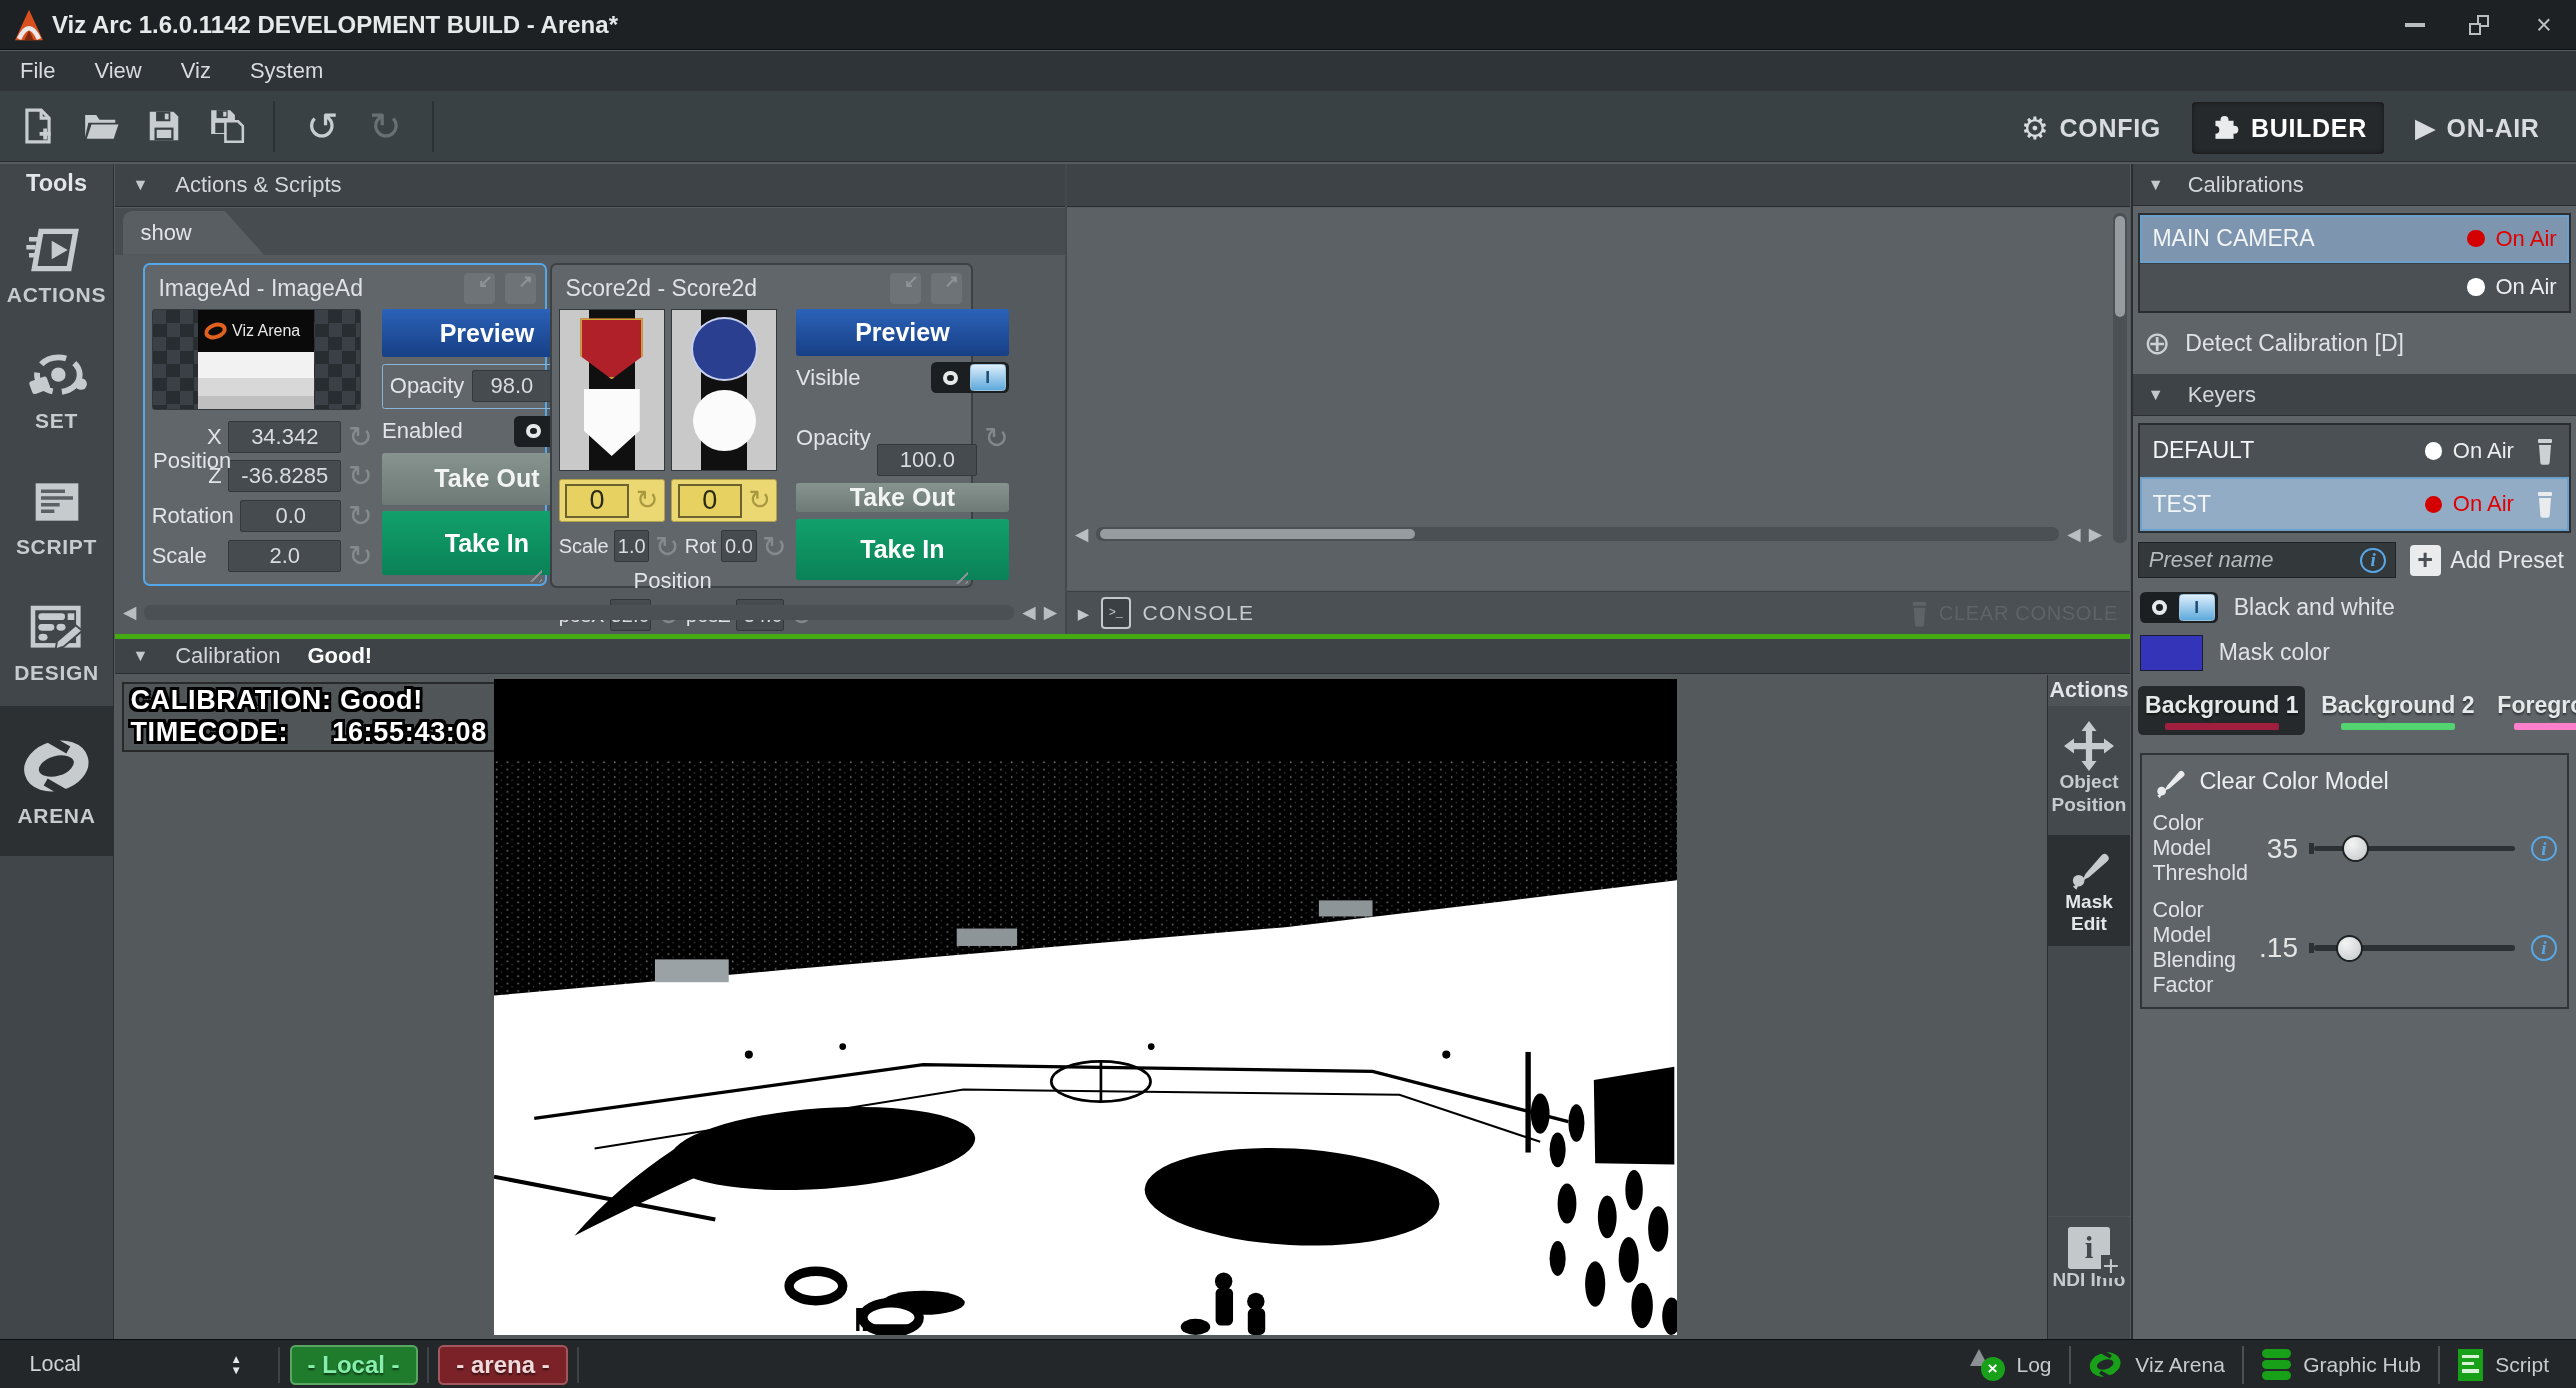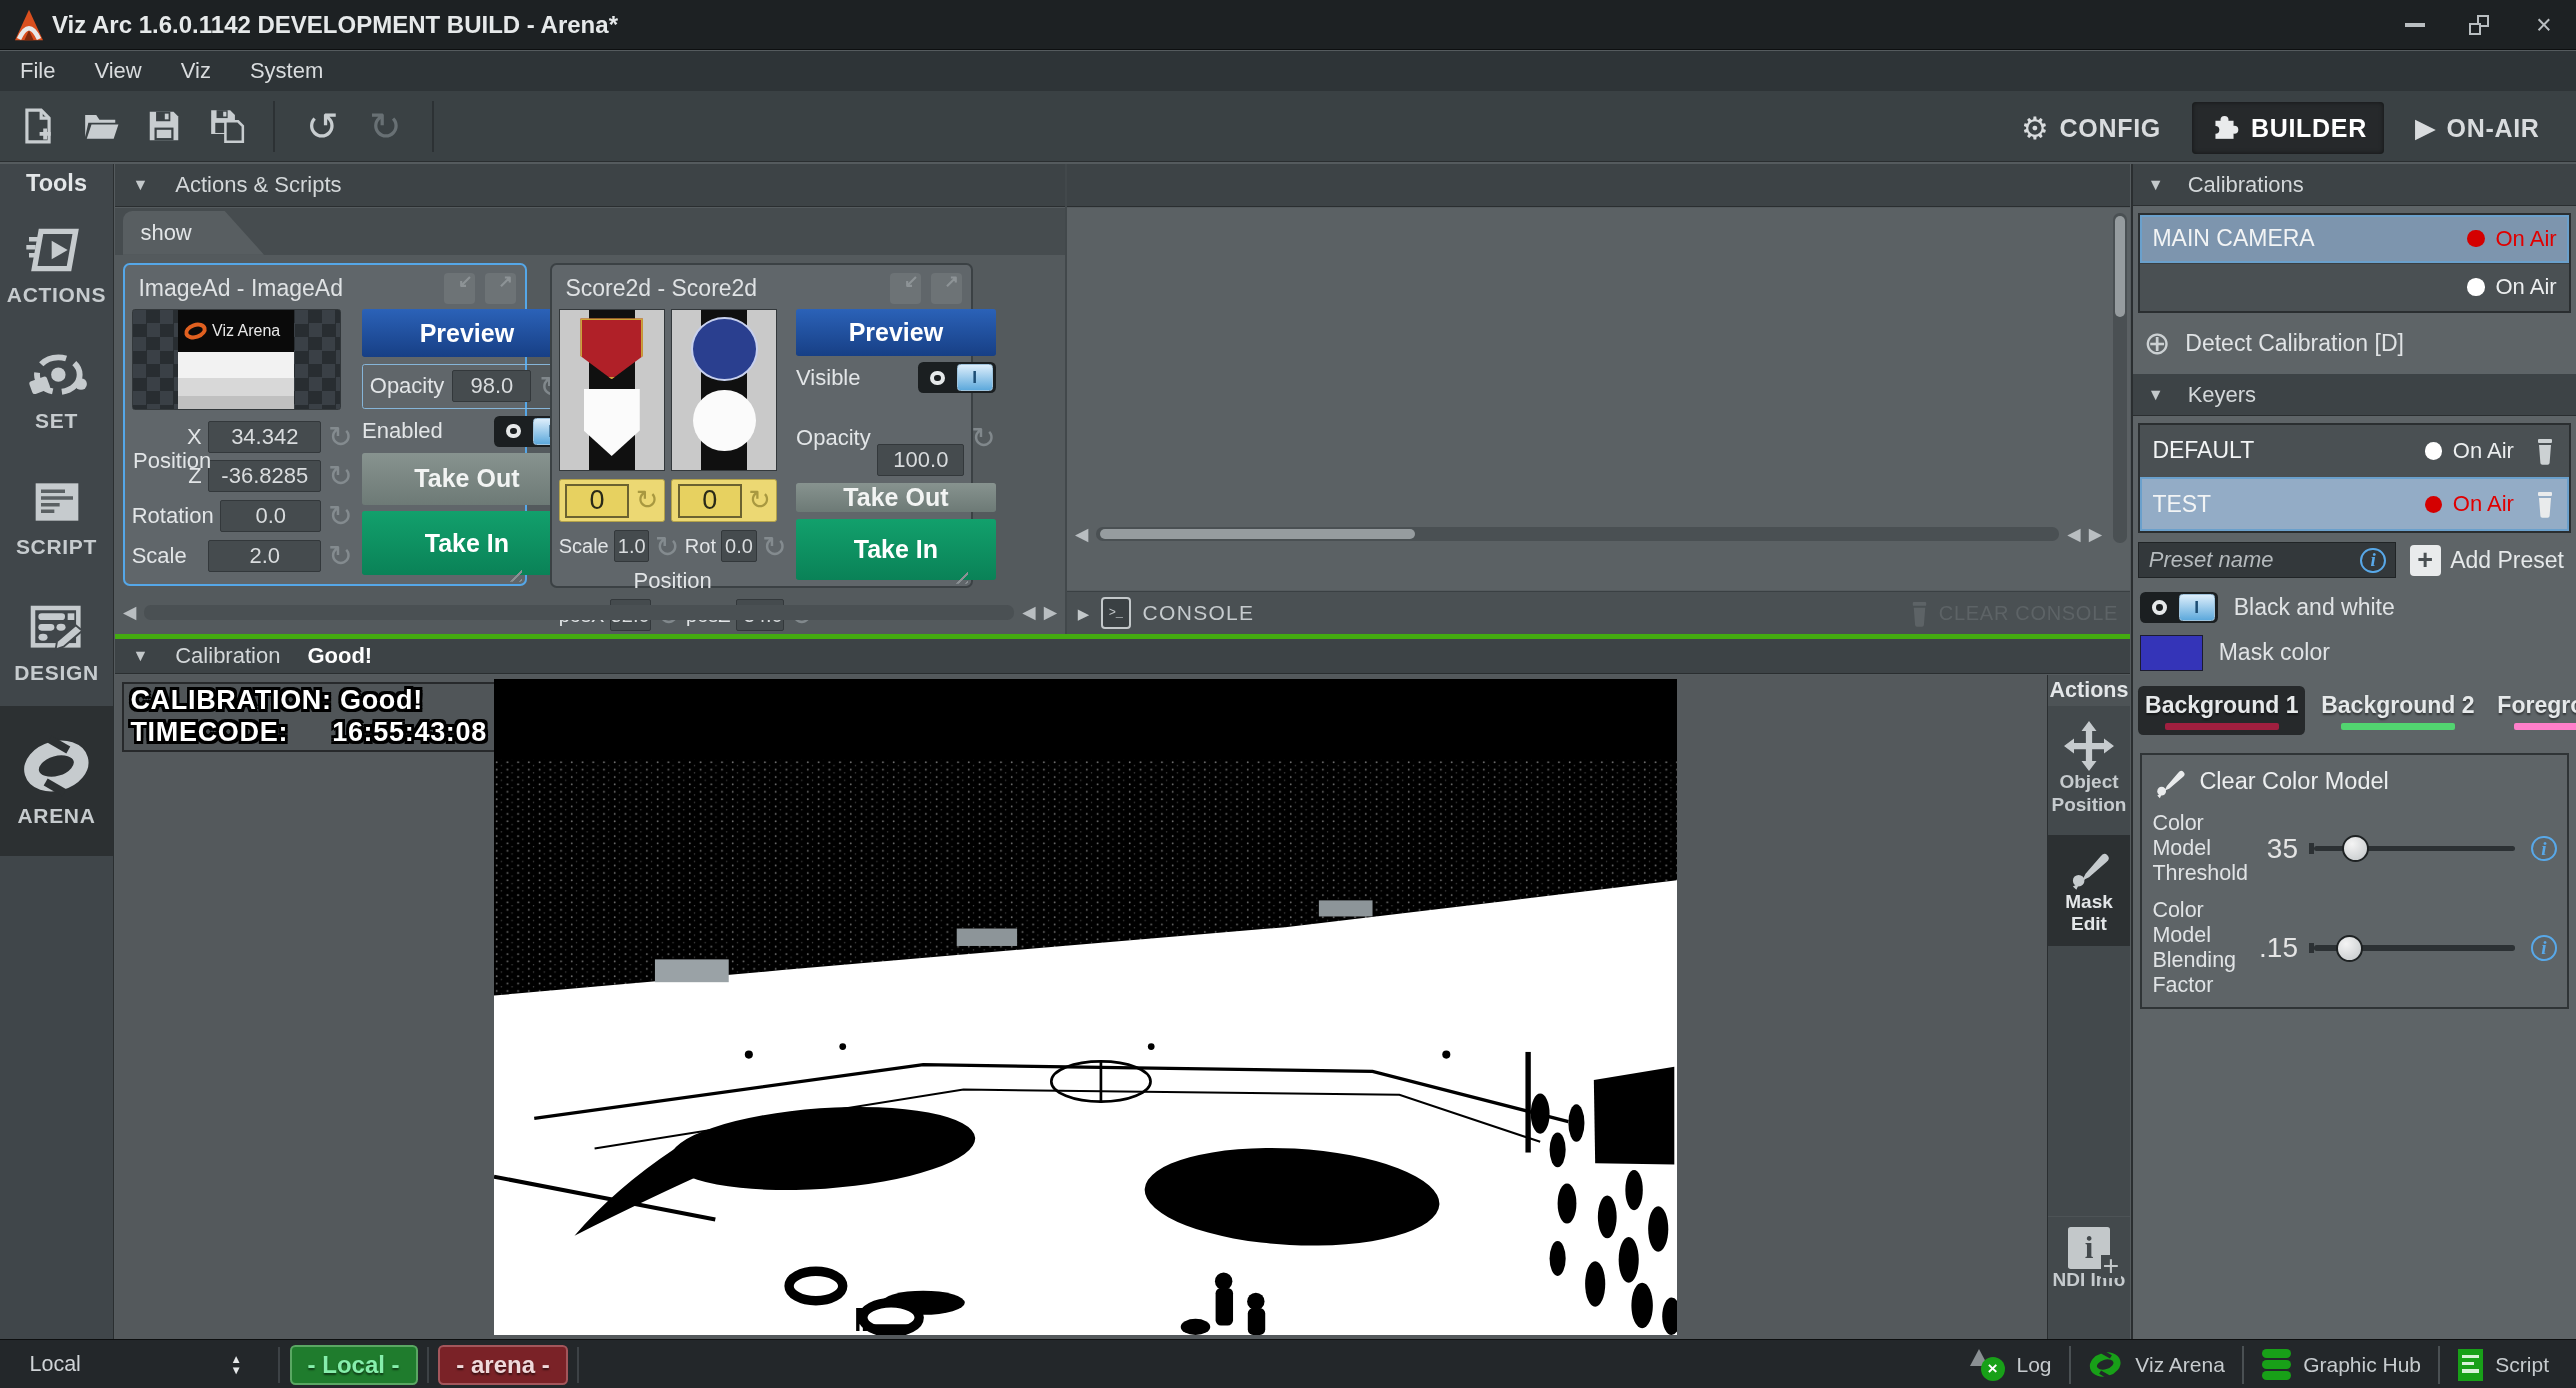--- a/index.html
+++ b/index.html
@@ -57,21 +57,21 @@
   .sec-arrow { font-size:16px; color:#c3c8ca; }
   .sec-title { font-size:22px; color:#d3d7d9; }
   .as-body { position:absolute; top:44px; left:0; width:950px; height:427px; background:#545a5d; }
   .tabrow { position:absolute; top:0; left:0; right:0; height:47px; background:#464c4f; }
   .tab-show { position:absolute; left:8px; top:2.7px; width:141px; height:44px; background:#585e61;
     border-radius:9.4px 6.7px 0 0; clip-path:polygon(0 0,72% 0,100% 100%,0 100%); display:flex; align-items:center; padding-left:17.4px;
     font-size:22px; color:#e2e5e7; }
   .cards { position:absolute; top:50px; left:0; right:0; bottom:40px; }
 
   .card { position:absolute; background:#60666a; border-radius:6.7px; }
-  .card1 { left:8px; top:5.4px; width:404px; height:323px; border:2.7px solid #55a7e8; }
+  .card1 { left:28px; top:5.4px; width:404px; height:323px; border:2.7px solid #55a7e8; }
   .card2 { left:435px; top:5.4px; width:423px; height:325px; border:2px solid #3b4144; }
   .card-hdr { height:40px; display:flex; align-items:center; padding:5.4px 9.4px 0 13.4px; }
   .card-title { font-size:23px; color:#dfe2e4; flex:1; }
   .card-hicons { display:flex; gap:9.4px; }
   .hicon { width:31px; height:31px; background:#6d7376; border-radius:4px; position:relative; color:#8d9396; }
   .hicon::after { content:attr(data-gl); position:absolute; right:2.7px; top:-1.3px; font-size:17.4px; font-weight:bold; }
   .card-body { display:flex; padding:4px 6.7px 6.7px 6.7px; gap:9.4px; }
   .ccol-l { width:221px; }
   .ccol-r { flex:1; display:flex; flex-direction:column; gap:6.7px; }
 
@@ -550,21 +550,21 @@
                 <span class="flabel" style="flex:1;">Visible</span>
                 <div class="toggle">
                   <span class="tg-off">
                       <span class="tg-ring"></span>
                     </span>
                   <span class="tg-on">I</span>
                 </div>
               </div>
               <div class="frow">
                 <span class="flabel" style="flex:1;">Opacity</span>
-                <div class="finput" style="width:87px;margin-top:44px;">100.0</div>
+                <div class="finput" style="width:100px;margin-top:44px;">100.0</div>
                 <span class="reset">↻</span>
               </div>
               <div class="btn-takeout">Take Out</div>
               <div class="btn-takein">Take In</div>
             </div>
           </div>
           <span class="grip"></span>
         </div>
       </div>
 

